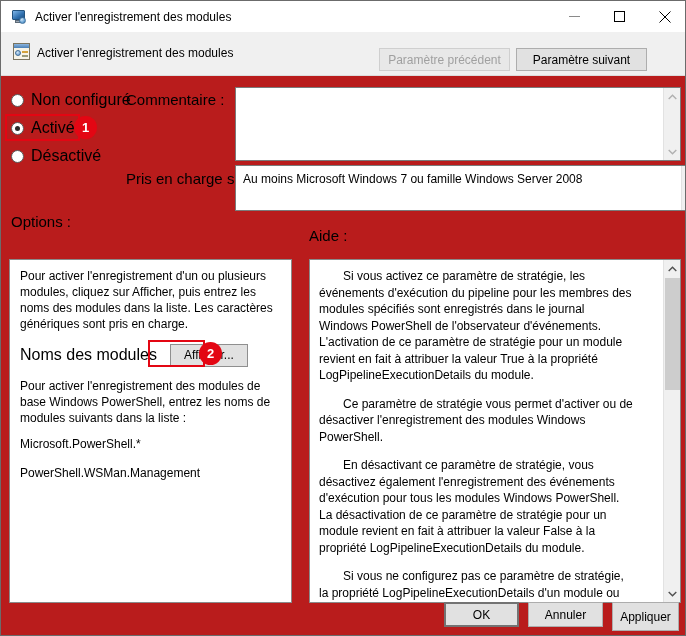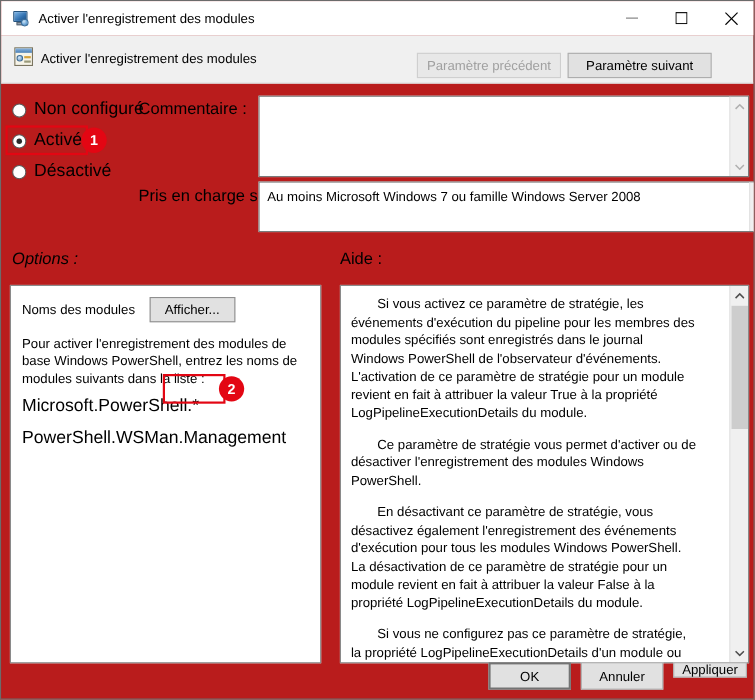--- a/index.html
+++ b/index.html
@@ -200,21 +200,21 @@
   }
 
   
   .lbl {
     position: absolute;
     font-size: 15px;
     white-space: nowrap;
   }
   .lbl-comment { left: 125px; top: 90px; }
   .lbl-supported { left: 125px; top: 169px; }
-  .lbl-options { left: 10px; top: 226px; font-style: italic; }
+  .lbl-options { left: 10px; top: 212px; }
   .lbl-help { left: 308px; top: 226px; }
 
   .field {
     position: absolute;
     background: #fff;
     border: 1px solid #7a7a7a;
     box-sizing: border-box;
   }
   .field-comment { left: 234px; top: 86px; width: 446px; height: 74px; }
   .field-supported { left: 234px; top: 164px; width: 464px; height: 46px; }
@@ -278,31 +278,31 @@
     margin: 0 0 10px 0;
     color: #000;
   }
   .opt-row {
     display: flex;
     align-items: center;
     margin: 0 0 10px 0;
     height: 26px;
   }
   .opt-row-label {
-    font-size: 12px;
+    font-size: 16px;
     white-space: nowrap;
   }
   .btn-show {
     width: 78px; height: 23px;
     margin-left: 13px;
     background: #e1e1e1;
     border: 1px solid #8f8f8f;
   }
   .mod-line {
-    font-size: 16px;
+    font-size: 12px;
     line-height: 16px;
     margin: 0 0 13px 0;
   }
 
   .help-p {
     font-size: 12px;
     line-height: 16.5px;
     margin: 0 0 12px 0;
     text-indent: 24px;
     text-align: left;
@@ -324,21 +324,21 @@
     border: 2px solid #737373;
   }
   .btn-cancel {
     position: absolute;
     left: 527px; top: 601px;
     width: 75px; height: 25px;
   }
   .btn-apply {
     position: absolute;
     left: 611px; top: 601px;
-    width: 67px; height: 14px;
+    width: 67px; height: 29px;
   }
 
   
   .anno-box {
     position: absolute;
     border: 2px solid #e30613;
     box-sizing: border-box;
     pointer-events: none;
   }
   .anno-box-1 { left: 4px; top: 113px; width: 75px; height: 27px; }
@@ -448,20 +448,21 @@
           </svg>
       </div>
     </div>
   </div>
 
   <div class="lbl lbl-options">Options :</div>
   <div class="lbl lbl-help">Aide :</div>
 
   <div class="panel panel-options">
     <div class="panel-inner">
+      <p class="opt-p">Pour activer l'enregistrement d'un ou plusieurs modules, cliquez sur Afficher, puis entrez les noms des modules dans la liste. Les caractères génériques sont pris en charge.</p>
       <div class="opt-row">
         <span class="opt-row-label">Noms des modules</span>
         <span class="btn btn-show">Afficher...</span>
       </div>
       <p class="opt-p">Pour activer l'enregistrement des modules de base Windows PowerShell, entrez les noms de modules suivants dans la liste :</p>
       <div class="mod-line">Microsoft.PowerShell.*</div>
       <div class="mod-line">PowerShell.WSMan.Management</div>
     </div>
   </div>
 

